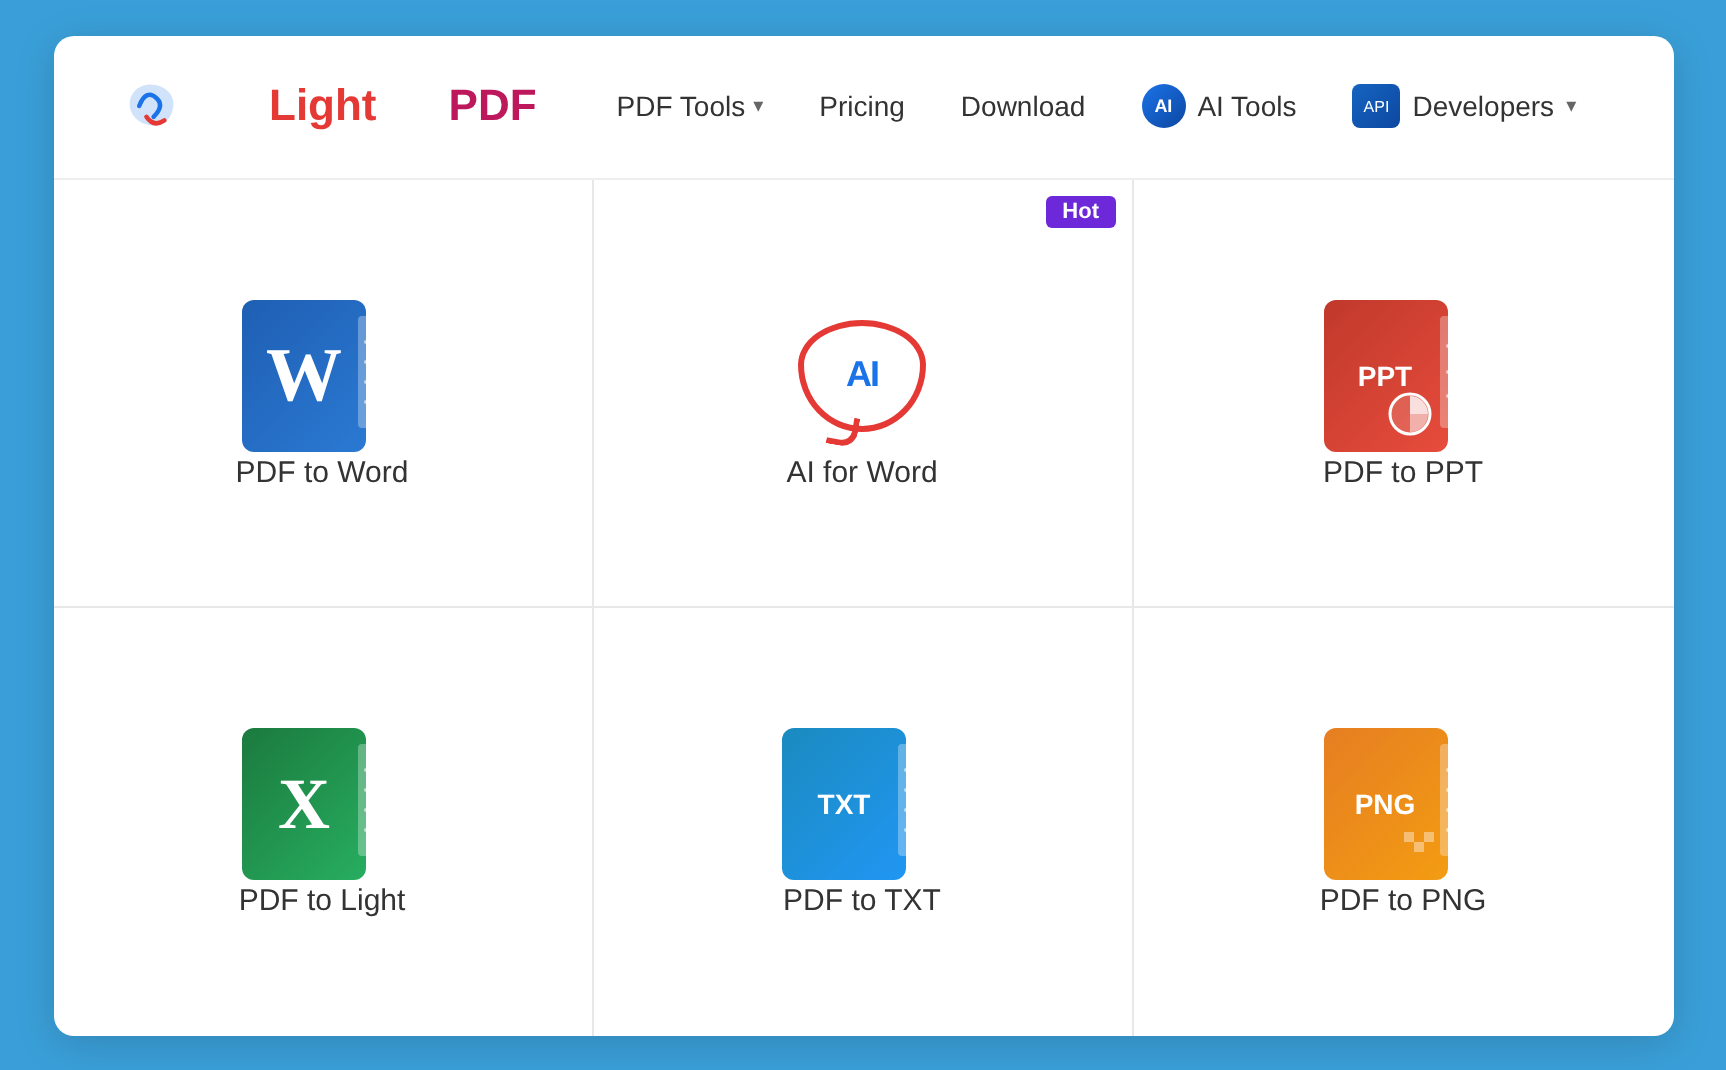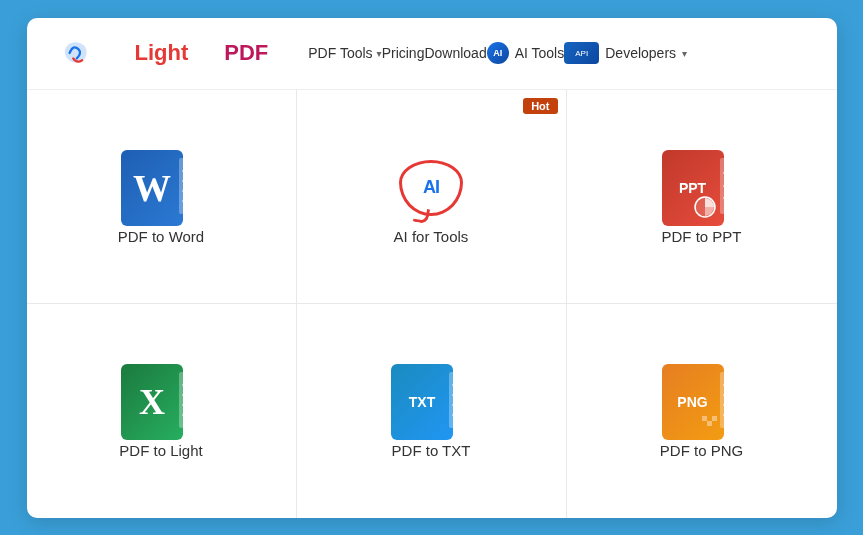--- a/index.html
+++ b/index.html
@@ -47,20 +47,21 @@
       font-size: 22px;
       font-weight: 700;
       color: #222;
     }
     .logo-text span {
       color: #e53935;
       margin-left: 36px;
     }
     .nav {
       display: flex;
+      gap: 28px;
       flex: 1;
     }
     .nav-item {
       font-size: 14px;
       color: #333;
       cursor: pointer;
       display: flex;
       align-items: center;
       gap: 4px;
       white-space: nowrap;
@@ -80,21 +81,21 @@
       background: linear-gradient(135deg, #1a73e8, #0d47a1);
       border-radius: 50%;
       display: flex;
       align-items: center;
       justify-content: center;
       font-size: 9px;
       font-weight: 700;
       color: #fff;
     }
     .badge-api {
-      width: 35px;
+      width: 24px;
       height: 22px;
       background: linear-gradient(135deg, #1565c0, #0d47a1);
       border-radius: 4px;
       display: flex;
       align-items: center;
       justify-content: center;
       font-size: 8px;
       font-weight: 400;
       color: #fff;
     }
@@ -123,21 +124,21 @@
     .tool-label {
       font-size: 15px;
       color: #333;
       font-weight: 500;
       text-align: right;
     }
     .hot-badge {
       position: absolute;
       top: 8px;
       right: 8px;
-      background: #c2410c;
+      background: #6d28d9;
       color: #fff;
       font-size: 11px;
       font-weight: 700;
       padding: 2px 8px;
       border-radius: 3px;
     }
     
     .icon-word {
       background: linear-gradient(135deg, #1e5fb3, #2b79d3);
       border-radius: 6px;
@@ -351,21 +352,21 @@
       <span class="tool-label">PDF to Word</span>
     </div>
 
     <div class="tool-card">
       <div class="hot-badge">Hot</div>
       <div class="icon-ai-container">
         <div class="bubble">
           <span class="ai-text-inner">AI</span>
         </div>
       </div>
-      <span class="tool-label">AI for Tools</span>
+      <span class="tool-label">AI for Word</span>
     </div>
 
     <div class="tool-card">
       <div class="icon-wrapper">
         <div class="icon-ppt">
           <div class="file-lines">
             <div class="file-line"></div>
             <div class="file-line"></div>
             <div class="file-line"></div>
           </div>

